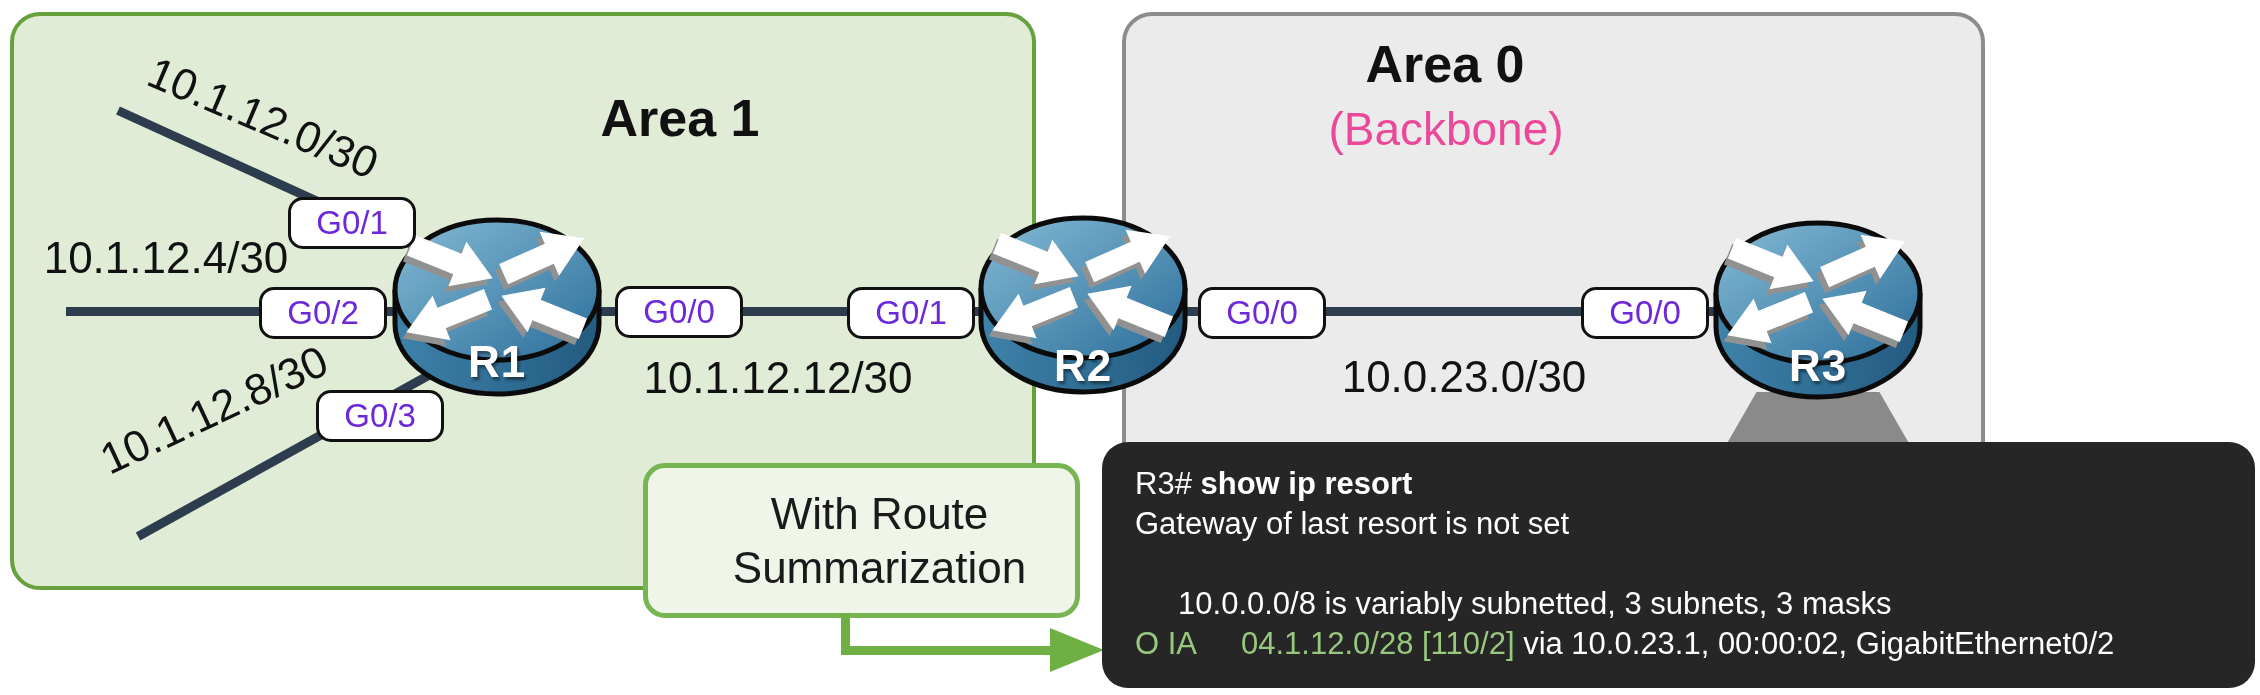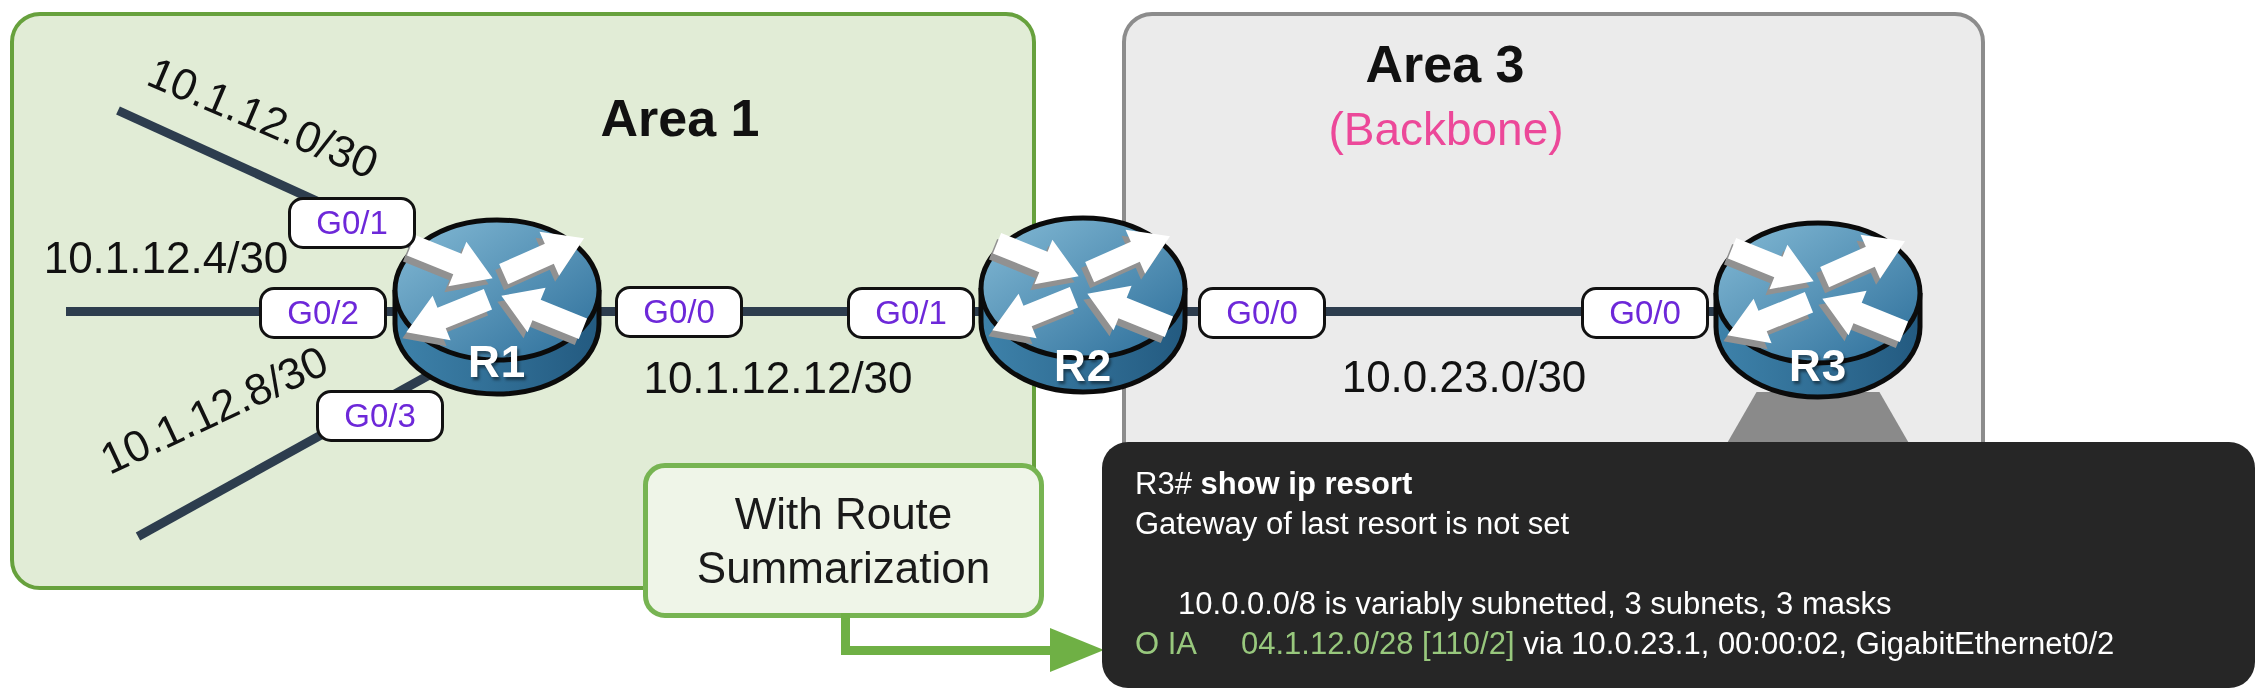--- a/index.html
+++ b/index.html
@@ -49,21 +49,21 @@
   #label-r1{left:427px;top:337px;}
   #label-r2{left:1013px;top:341px;}
   #label-r3{left:1748px;top:341px;}
   #callout-pointer{
     position:absolute;left:1722px;top:392px;width:192px;height:50px;background:#8a8a8a;
     clip-path:polygon(18% 0,82% 0,97% 100%,3% 100%);z-index:1;
   }
   #callout-box{
     position:absolute;left:643px;top:463px;width:391px;height:145px;background:#eff5e8;
     border:5px solid #77b452;border-radius:22px;z-index:4;display:flex;flex-direction:column;
-    align-items:center;justify-content:center;font-size:44px;color:#1a1a1a;line-height:54px;text-align:center;
+    align-items:center;justify-content:center;font-size:44px;color:#1a1a1a;line-height:54px;text-align:center;padding-left:36px;
   }
   .arrow-seg{position:absolute;background:#6fb045;z-index:4;}
   #arrow-vert{left:841px;top:613px;width:9px;height:37px;}
   #arrow-horiz{left:841px;top:646px;width:211px;height:9px;}
   #arrow-head{
     position:absolute;left:1050px;top:628px;width:0;height:0;z-index:4;
     border-top:22px solid transparent;border-bottom:22px solid transparent;border-left:54px solid #6fb045;
   }
   #terminal{
     position:absolute;left:1102px;top:442px;width:1153px;height:246px;background:#262626;
@@ -107,21 +107,21 @@
     </g>
   </defs>
 </svg>
 
 <div id="canvas">
 
   <div class="area" id="area1-box"></div>
   <div class="area" id="area0-box"></div>
 
   <div class="area-title" id="area1-title">Area 1</div>
-  <div class="area-title" id="area0-title">Area 3</div>
+  <div class="area-title" id="area0-title">Area 0</div>
   <div id="area0-subtitle">(Backbone)</div>
 
   <div class="link-line" id="line-stub1"></div>
   <div class="link-line" id="line-stub2"></div>
   <div class="link-line" id="line-stub3"></div>
   <div class="link-line" id="line-r1-r2"></div>
   <div class="link-line" id="line-r2-r3"></div>
 
   <div id="callout-pointer"></div>
 

